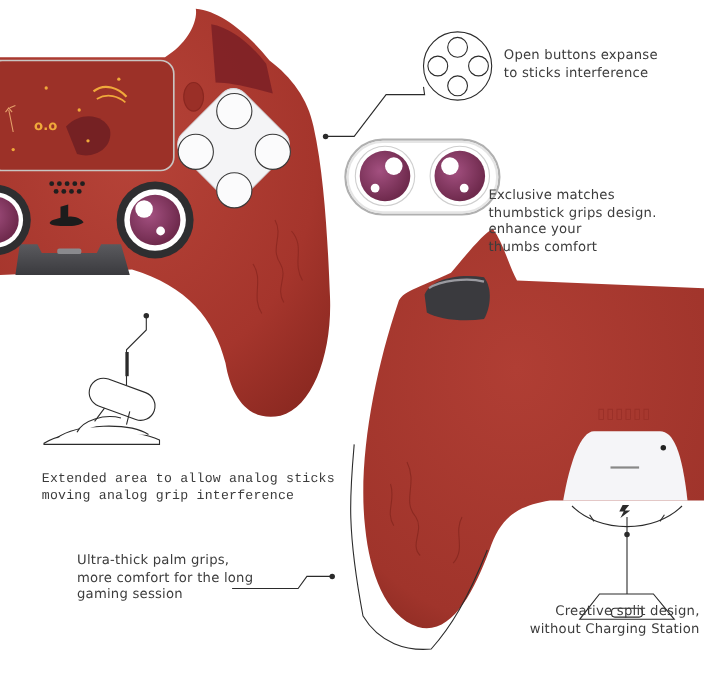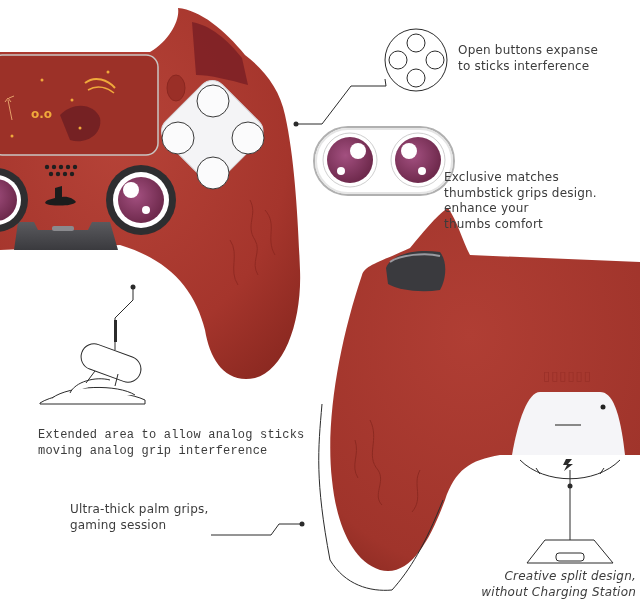--- a/index.html
+++ b/index.html
@@ -203,19 +203,20 @@
   <span>thumbs comfort</span>
 </div>
 
 <div class="caption" style="left:38px;top:428px;font-family:Liberation Mono, monospace;">
   <span>Extended area to allow analog sticks</span>
   <span>moving analog grip interference</span>
 </div>
 
 <div class="caption" style="left:38px;top:502px;margin-left:32px;">
   <span>Ultra-thick palm grips,</span>
+  <span>more comfort for the long</span>
   <span>gaming session</span>
 </div>
 
-<div class="caption right" style="right:4px;top:569px;font-style:italic;">
+<div class="caption right" style="right:4px;top:548px;">
   <span>Creative split design,</span>
   <span>without Charging Station</span>
 </div>
 
 </body></html>

